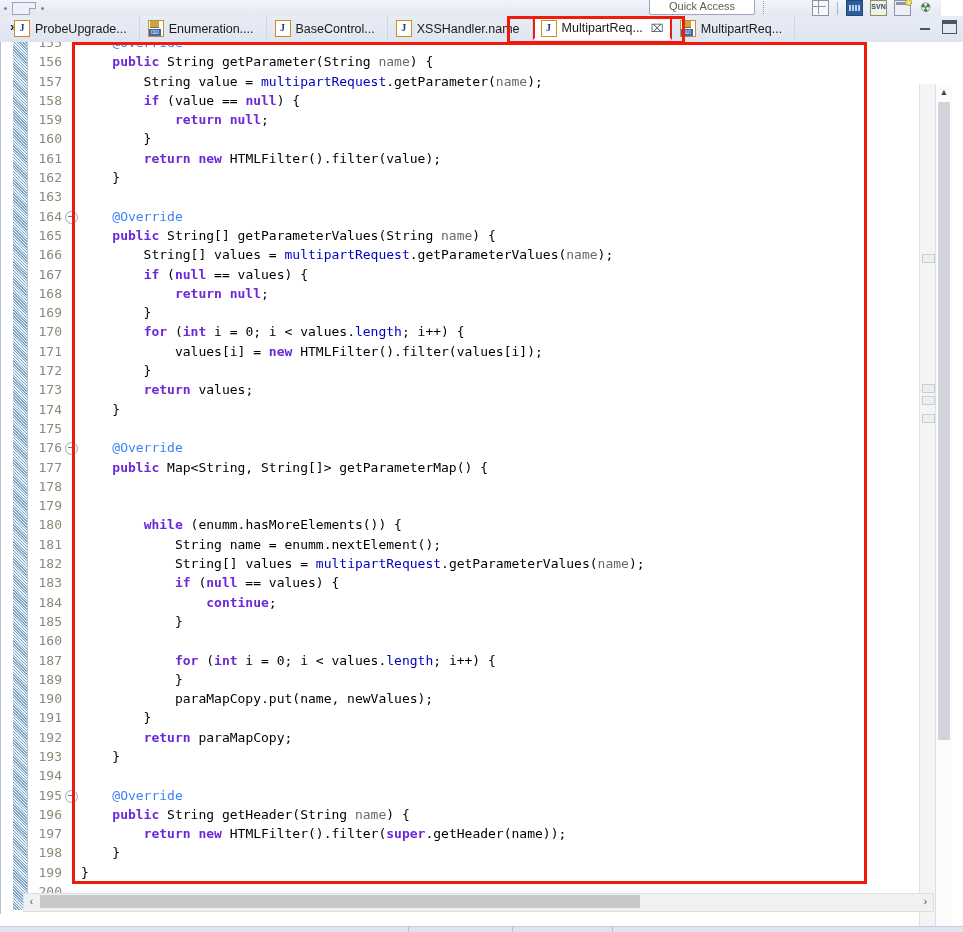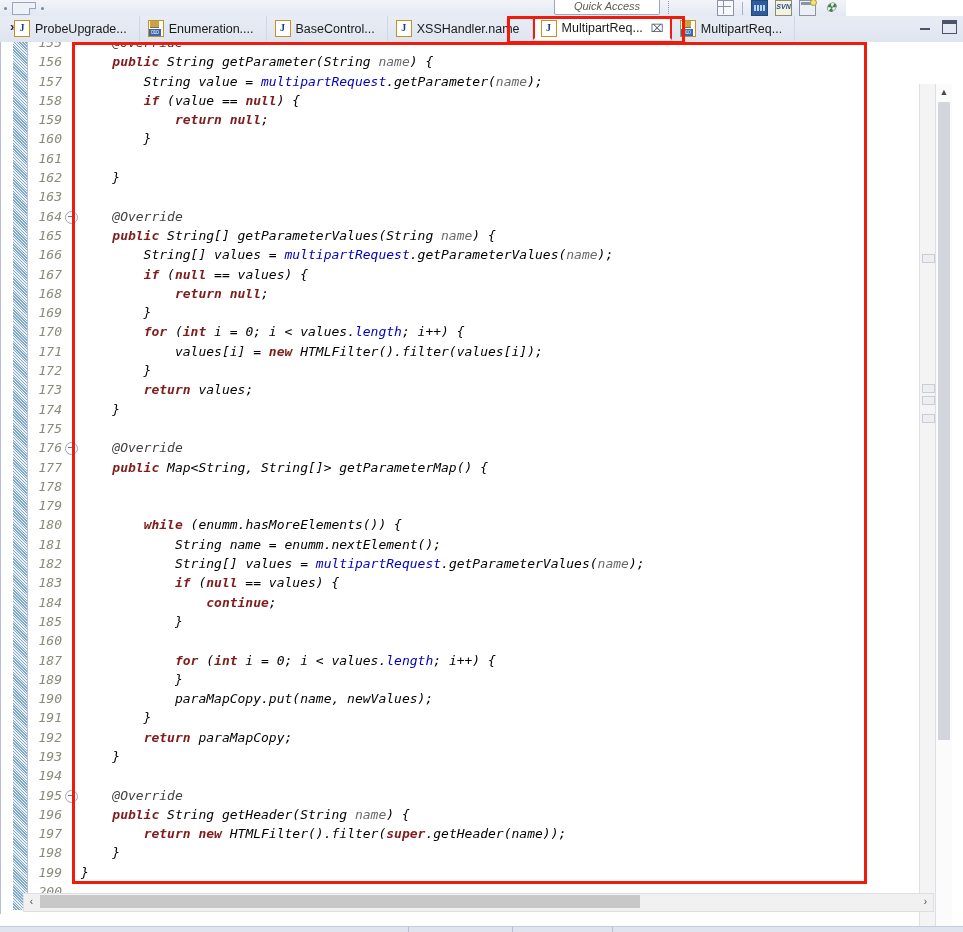--- a/index.html
+++ b/index.html
@@ -6,24 +6,23 @@
   body{
     width:963px;height:932px;
     background:#ffffff;
     font-family:"Liberation Sans",sans-serif;
     font-size:12px;
     overflow:hidden;
     position:relative;
   }
   
   .toolbar-strip{
-    position:absolute;left:0;top:0;width:846px;height:16px;
+    position:absolute;left:0;top:0;width:941px;height:16px;
     background:linear-gradient(#f2f4f9,#e3e8f2);
     border-bottom:1px solid #c3cbdc;
-    font-style:italic;
   }
   .tb-left{position:absolute;left:4px;top:0px;height:16px;display:flex;align-items:center;gap:5px;}
   .tb-dot{width:3px;height:3px;background:#7a86a0;border-radius:50%;}
   .tb-shape{
     width:22px;height:11px;background:#eef1f7;border:1px solid #9aa6bd;
     position:relative;
   }
   .tb-shape:after{
     content:"";position:absolute;right:-1px;bottom:-1px;width:6px;height:6px;
     background:#e3e8f2;border-left:1px solid #9aa6bd;border-top:1px solid #9aa6bd;
@@ -131,36 +130,36 @@
   }
   .codearea{
     position:absolute;left:22px;top:0;right:48px;height:868px;overflow:hidden;
   }
   .code-lines{
     position:absolute;left:0;top:0;right:0;
     font-family:"DejaVu Sans Mono",monospace;
     font-size:13px;
     line-height:19.3px;
   }
-  .ln{position:relative;height:19.3px;white-space:pre;font-style:italic;}
+  .ln{position:relative;height:19.3px;white-space:pre;}
   .lnum{
     position:absolute;left:0px;top:0;width:33px;text-align:right;
     color:#8a8a7a;font-family:"DejaVu Sans Mono",monospace;font-size:13px;
   }
   .fold{
     position:absolute;left:36px;top:4px;width:11px;height:11px;
     border:1px solid #9aa8b5;border-radius:50%;background:#fdfdfd;
   }
   .fold:after{content:"";position:absolute;left:2px;top:4px;width:5px;height:1px;background:#6a7885;}
   .ctext{position:absolute;left:52px;top:0;white-space:pre;}
   
-  .kw{color:#7f1d1d;font-weight:bold;}
+  .kw{color:#6d28d9;font-weight:bold;}
   .fld{color:#0000c0;}
   .par{color:#6a6a6a;}
-  .ann{color:#404040;}
+  .ann{color:#3b82f6;}
   .pl{color:#000000;}
 
   
   .redbox{
     position:absolute;left:72px;top:42px;width:795px;height:842px;
     border:3px solid #f01b0c;
     box-sizing:border-box;
     pointer-events:none;z-index:5;
   }
   .redtab{
@@ -267,21 +266,21 @@
     <div class="gutter"></div>
     <div class="annotation-col"></div>
     <div class="codearea">
       <div class="code-lines" id="code-host">
           <div class="ln" style="margin-top: -9px;"><span class="lnum">155</span><span class="ctext"><span class="pl">    </span><span class="ann">@Override</span></span></div>
           <div class="ln"><span class="lnum">156</span><span class="ctext"><span class="pl">    </span><span class="kw">public</span><span class="pl"> String getParameter(String </span><span class="par">name</span><span class="pl">) {</span></span></div>
           <div class="ln"><span class="lnum">157</span><span class="ctext"><span class="pl">        String </span><span class="pl">value</span><span class="pl"> = </span><span class="fld">multipartRequest</span><span class="pl">.getParameter(</span><span class="par">name</span><span class="pl">);</span></span></div>
           <div class="ln"><span class="lnum">158</span><span class="ctext"><span class="pl">        </span><span class="kw">if</span><span class="pl"> (value == </span><span class="kw">null</span><span class="pl">) {</span></span></div>
           <div class="ln"><span class="lnum">159</span><span class="ctext"><span class="pl">            </span><span class="kw">return</span><span class="pl"> </span><span class="kw">null</span><span class="pl">;</span></span></div>
           <div class="ln"><span class="lnum">160</span><span class="ctext"><span class="pl">        }</span></span></div>
-          <div class="ln"><span class="lnum">161</span></div>
+          <div class="ln"><span class="lnum">161</span><span class="ctext"><span class="pl">        </span><span class="kw">return</span><span class="pl"> </span><span class="kw">new</span><span class="pl"> HTMLFilter().filter(</span><span class="pl">value</span><span class="pl">);</span></span></div>
           <div class="ln"><span class="lnum">162</span><span class="ctext"><span class="pl">    }</span></span></div>
           <div class="ln"><span class="lnum">163</span><span class="ctext"></span></div>
           <div class="ln"><span class="lnum">164</span><span class="fold"></span><span class="ctext"><span class="pl">    </span><span class="ann">@Override</span></span></div>
           <div class="ln"><span class="lnum">165</span><span class="ctext"><span class="pl">    </span><span class="kw">public</span><span class="pl"> String[] getParameterValues(String </span><span class="par">name</span><span class="pl">) {</span></span></div>
           <div class="ln"><span class="lnum">166</span><span class="ctext"><span class="pl">        String[] </span><span class="pl">values</span><span class="pl"> = </span><span class="fld">multipartRequest</span><span class="pl">.getParameterValues(</span><span class="par">name</span><span class="pl">);</span></span></div>
           <div class="ln"><span class="lnum">167</span><span class="ctext"><span class="pl">        </span><span class="kw">if</span><span class="pl"> (</span><span class="kw">null</span><span class="pl"> == values) {</span></span></div>
           <div class="ln"><span class="lnum">168</span><span class="ctext"><span class="pl">            </span><span class="kw">return</span><span class="pl"> </span><span class="kw">null</span><span class="pl">;</span></span></div>
           <div class="ln"><span class="lnum">169</span><span class="ctext"><span class="pl">        }</span></span></div>
           <div class="ln"><span class="lnum">170</span><span class="ctext"><span class="pl">        </span><span class="kw">for</span><span class="pl"> (</span><span class="kw">int</span><span class="pl"> i = 0; i &lt; values.</span><span class="fld">length</span><span class="pl">; i++) {</span></span></div>
           <div class="ln"><span class="lnum">171</span><span class="ctext"><span class="pl">            values[i] = </span><span class="kw">new</span><span class="pl"> HTMLFilter().filter(values[i]);</span></span></div>

